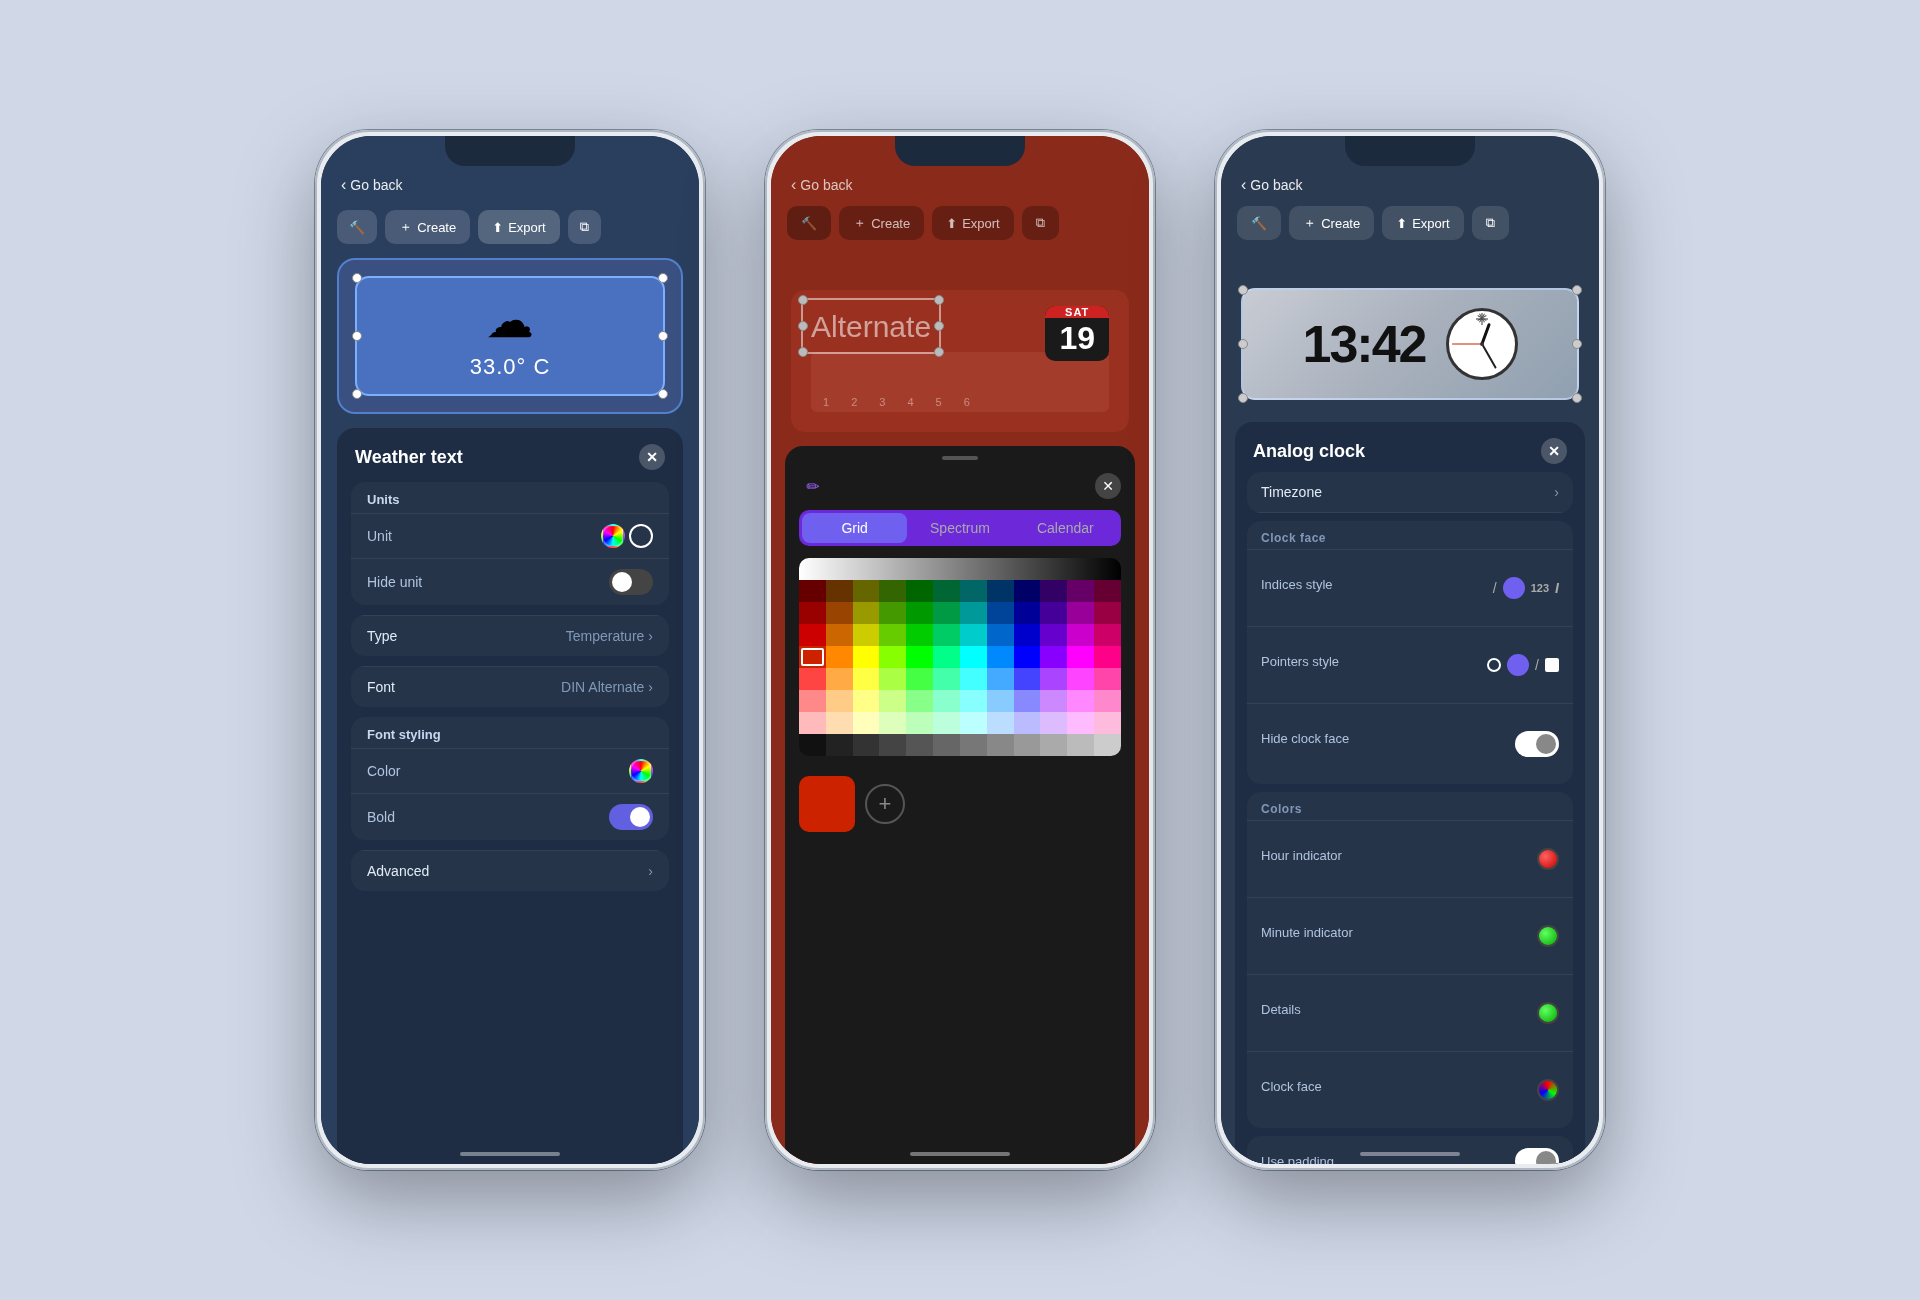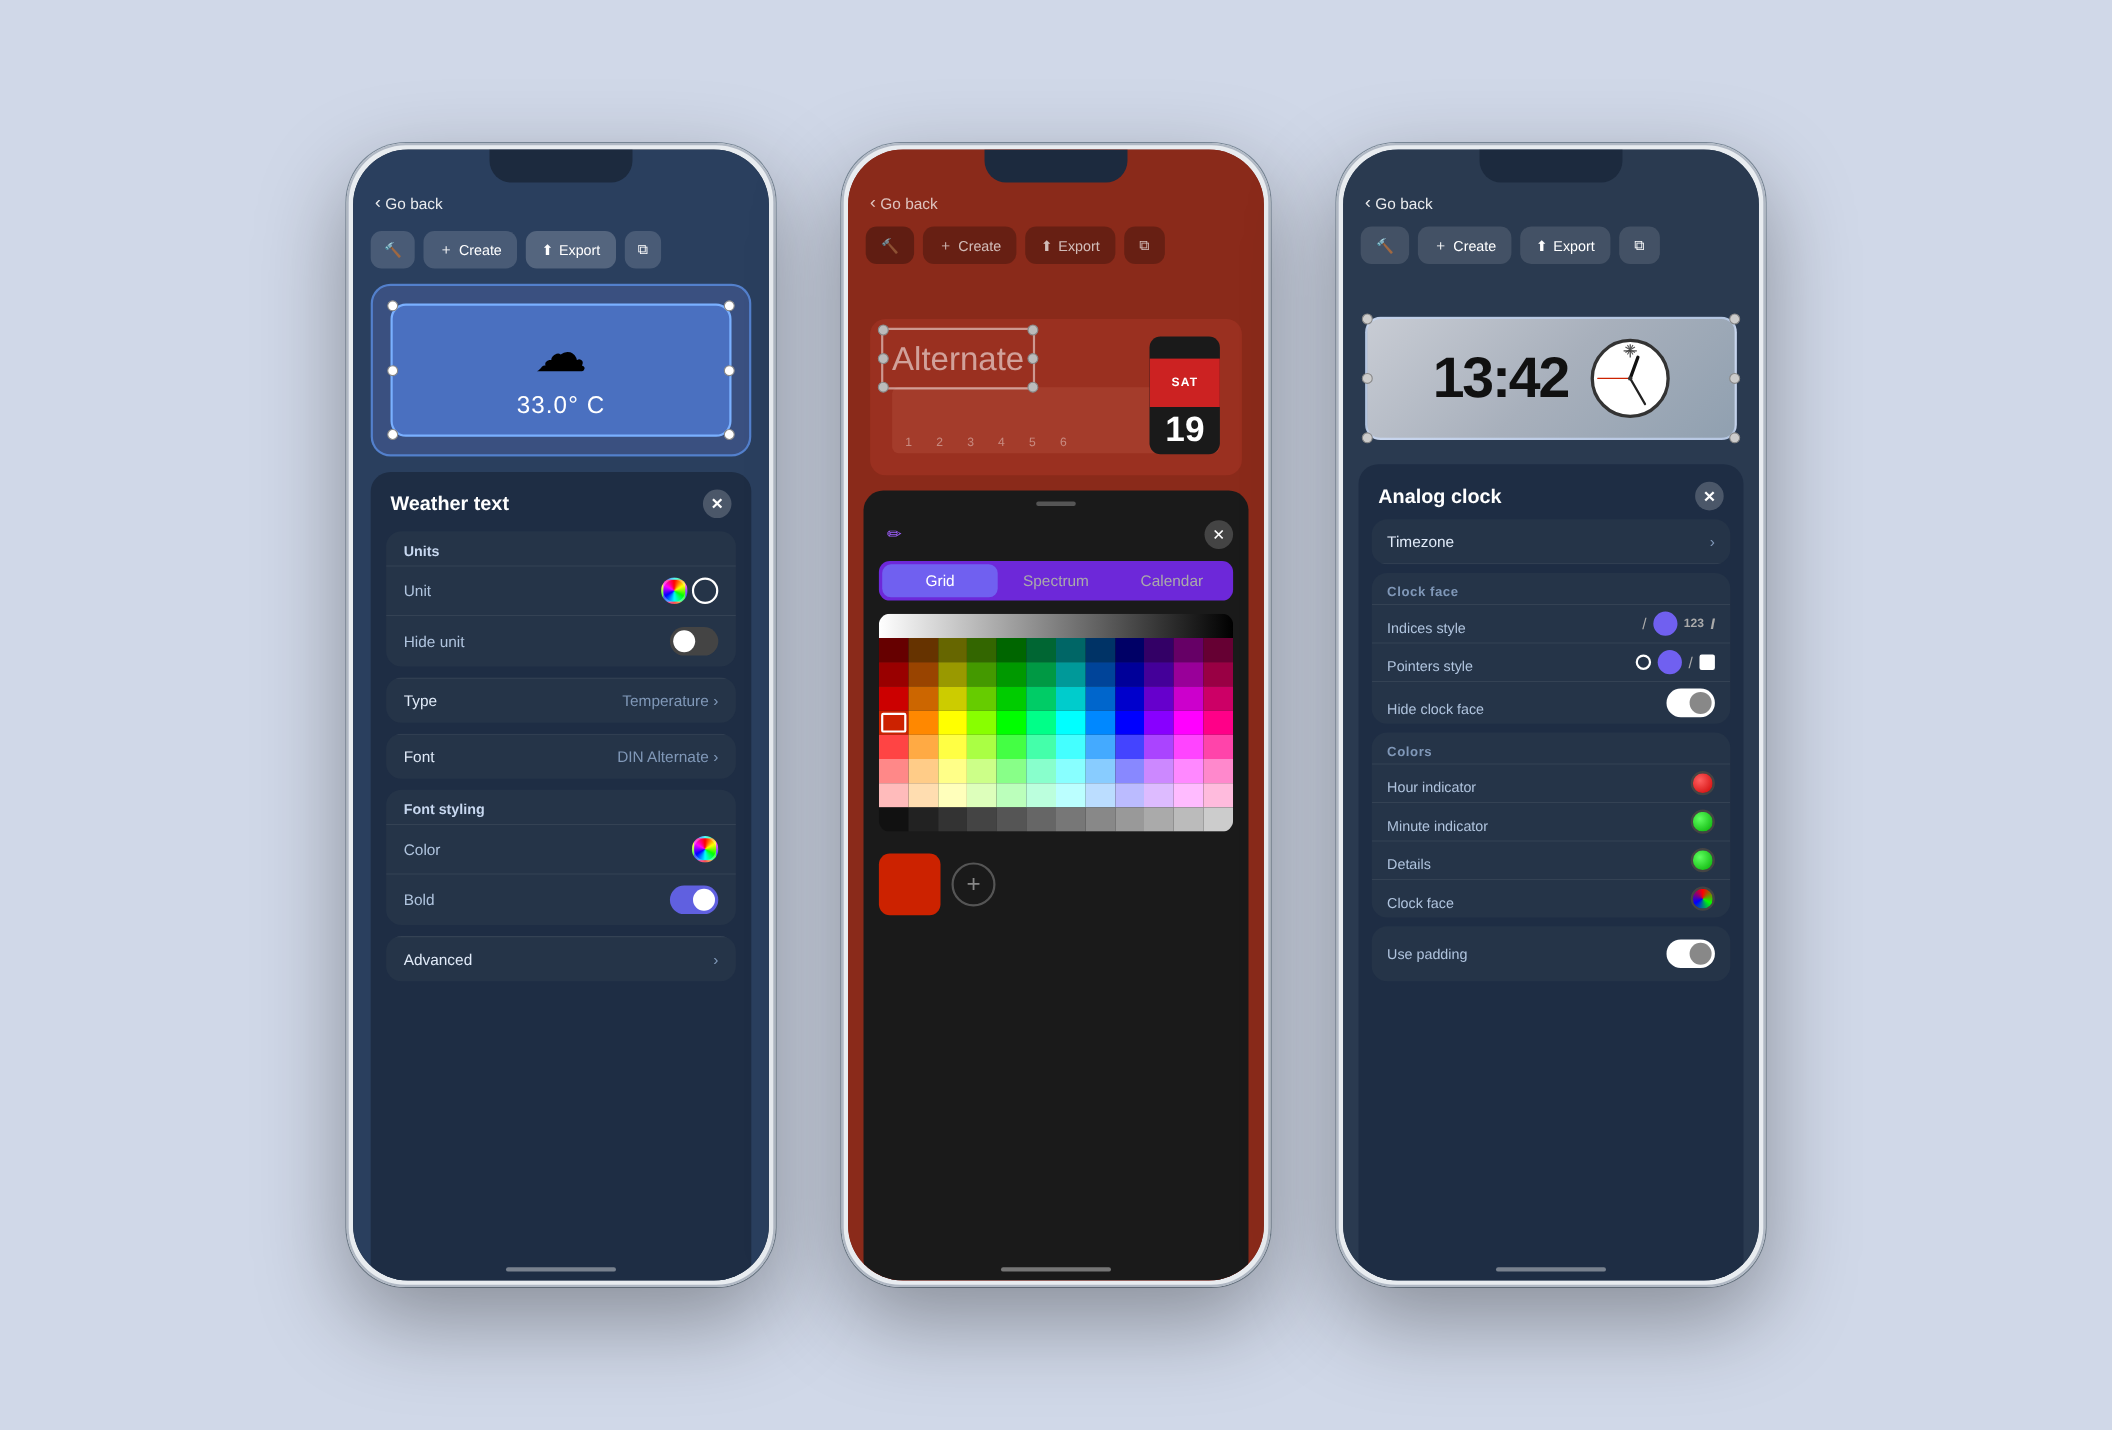--- a/index.html
+++ b/index.html
@@ -230,23 +230,22 @@
       background: #1a1a1a;
       border-radius: 10px;
       overflow: hidden;
       text-align: center;
     }
     .p2-date-badge-top {
       background: #cc2222;
       color: #fff;
       font-size: 11px;
       font-weight: 600;
-      padding: 16px 14px;
+      padding: 0 14px;
       letter-spacing: 1px;
-      margin-top: 20px;
     }
     .p2-date-badge-num {
       color: #fff;
       font-size: 32px;
       font-weight: 700;
       padding: 2px 14px 4px;
     }
     .p2-grid-numbers {
       display: flex; gap: 22px;
       margin-top: 16px;
@@ -451,22 +450,22 @@
       font-weight: 600;
     }
 
     .p3-settings-group {
       margin: 6px 12px 8px;
       background: #253448;
       border-radius: 14px;
       overflow: hidden;
     }
     .p3-settings-row {
-      display: flex; align-items: flex-end; justify-content: space-between;
-      padding: 6px 14px;
+      display: flex; align-items: flex-start; justify-content: space-between;
+      padding: 27px 14px;
       border-top: 1px solid rgba(255,255,255,0.07);
       color: #e0eaf8;
       font-size: 13px;
     }
     .p3-settings-row:first-child { border-top: none; }
     .p3-row-label { color: #b0c4de; font-size: 13px; }
     .p3-row-right { display: flex; align-items: center; gap: 6px; }
 
     
     .color-dot {

